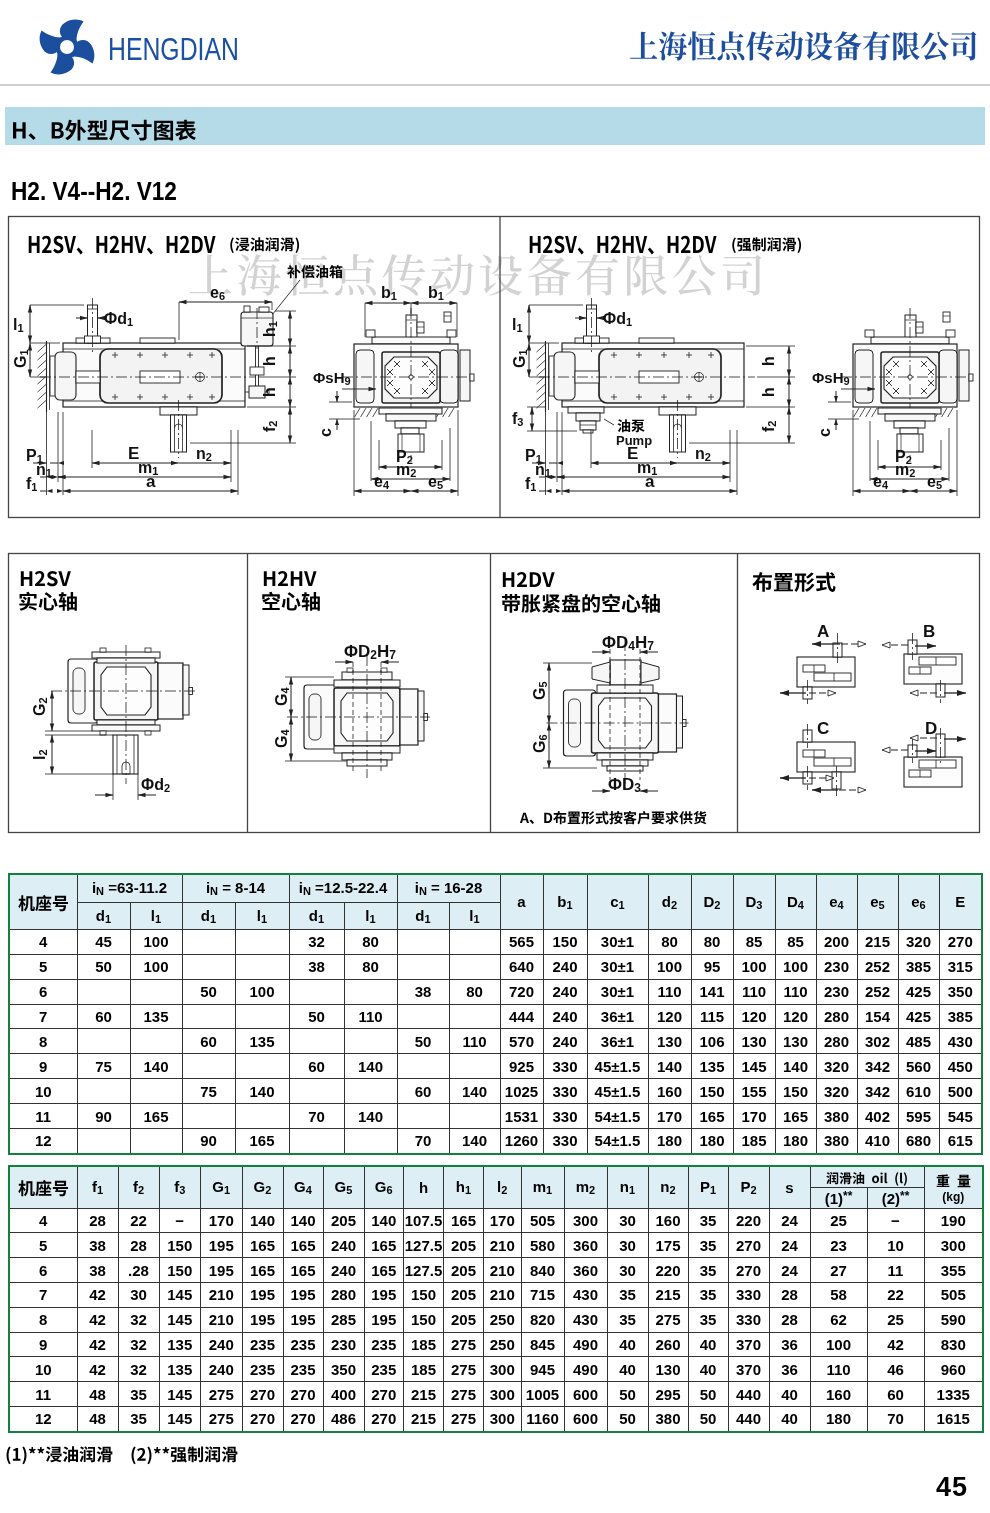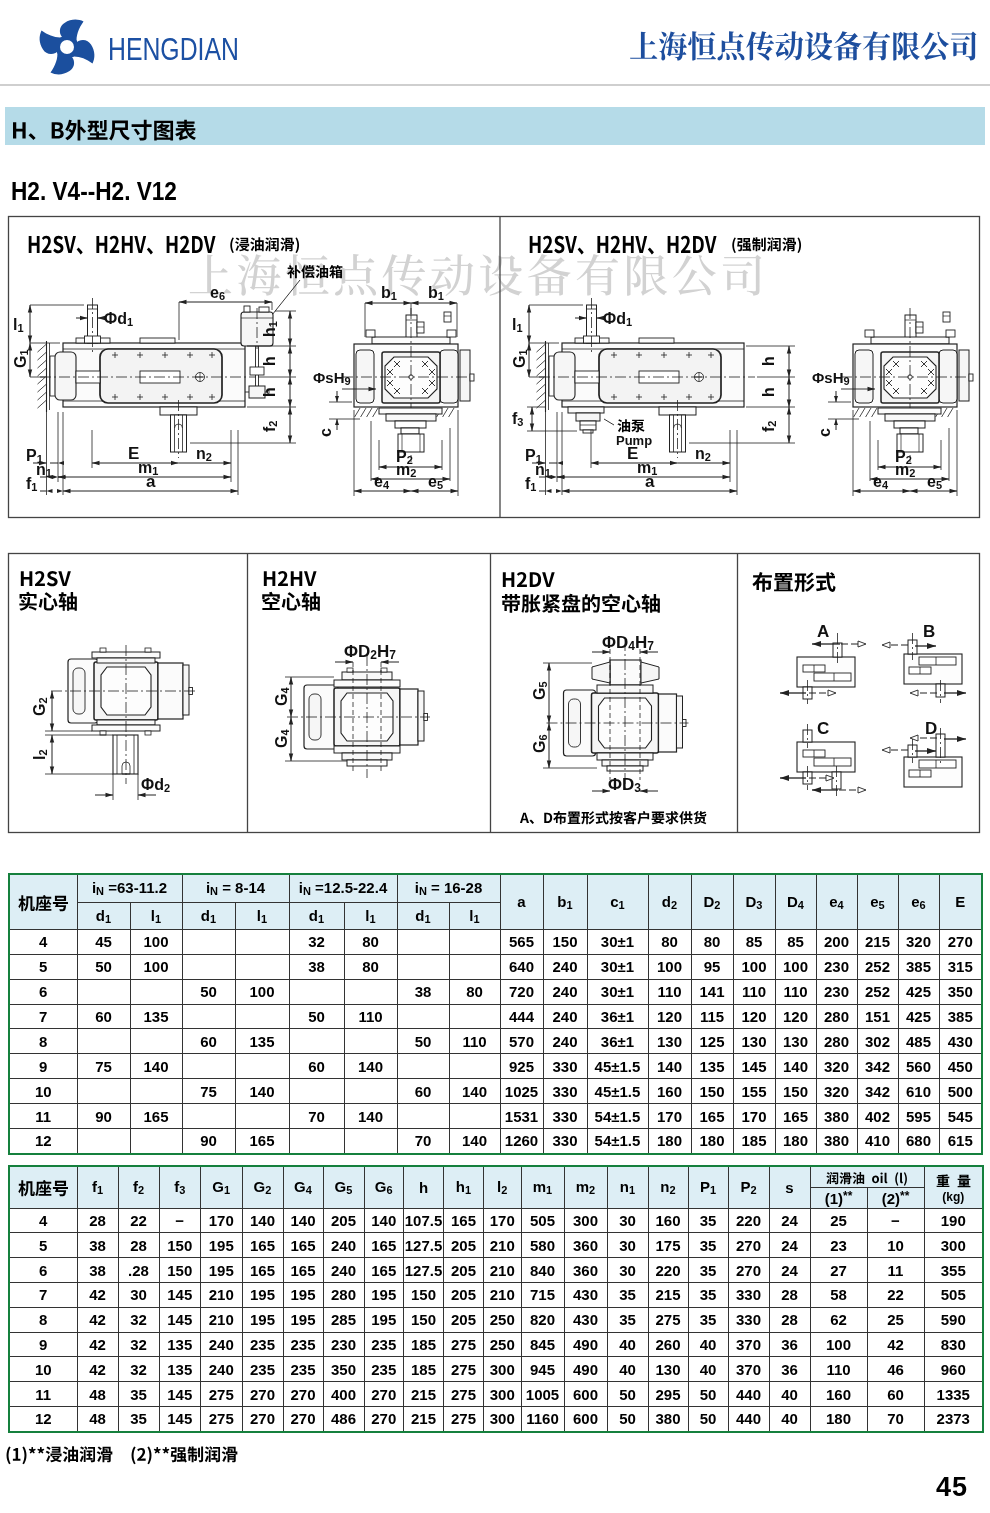--- a/index.html
+++ b/index.html
@@ -1247,39 +1247,39 @@
           <td></td>
           <td></td>
           <td>444</td>
           <td>240</td>
           <td>36±1</td>
           <td>120</td>
           <td>115</td>
           <td>120</td>
           <td>120</td>
           <td>280</td>
-          <td>151</td>
+          <td>154</td>
           <td>425</td>
           <td>385</td>
         </tr>
         <tr>
           <td>8</td>
           <td></td>
           <td></td>
           <td>60</td>
           <td>135</td>
           <td></td>
           <td></td>
           <td>50</td>
           <td>110</td>
           <td>570</td>
           <td>240</td>
           <td>36±1</td>
           <td>130</td>
-          <td>125</td>
+          <td>106</td>
           <td>130</td>
           <td>130</td>
           <td>280</td>
           <td>302</td>
           <td>485</td>
           <td>430</td>
         </tr>
         <tr>
           <td>9</td>
           <td>75</td>
@@ -1688,21 +1688,21 @@
           <td>300</td>
           <td>1160</td>
           <td>600</td>
           <td>50</td>
           <td>380</td>
           <td>50</td>
           <td>440</td>
           <td>40</td>
           <td>180</td>
           <td>70</td>
-          <td>2373</td>
+          <td>1615</td>
         </tr>
       </tbody>
     </table>
     <div id="foot">
       <svg width="233.2" height="24.6" viewBox="0 0 13720 1448" style="display:block">
         <g fill="#000" transform="translate(0 1160) scale(1 -1)">
           <g transform="translate(0 0)">
             <path d="M235 -202Q164 -86 124 40Q85 166 85 315Q85 465 124 591Q164 717 235 833L326 794Q263 684 233 561Q204 438 204 315Q204 192 233 69Q263 -54 326 -163Z"></path>
           </g>
           <g transform="translate(378 0)">

